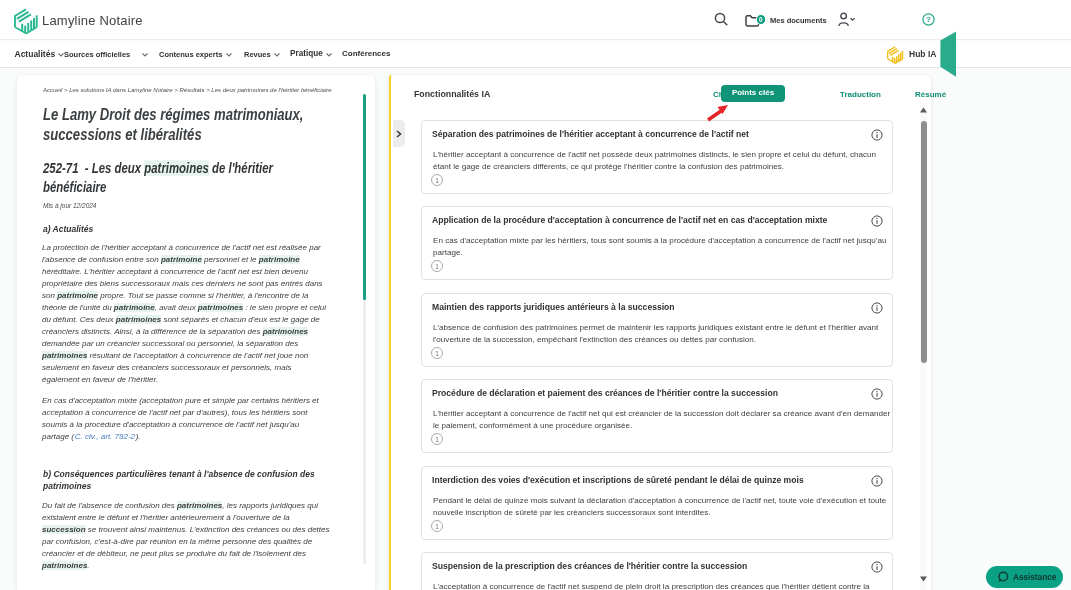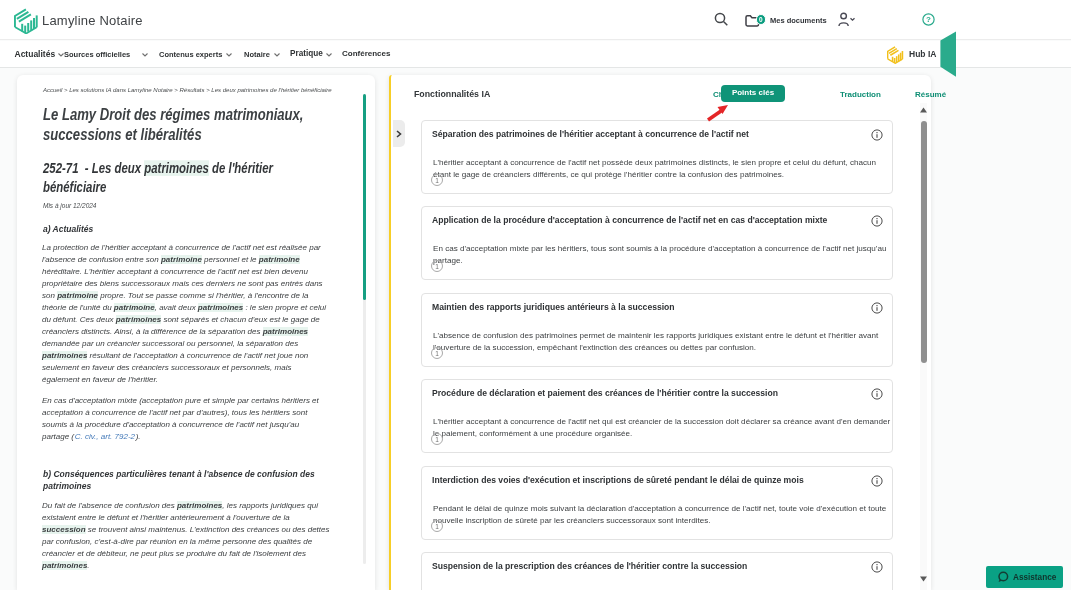--- a/index.html
+++ b/index.html
@@ -28,25 +28,25 @@
   #lsb-track { position:absolute; left:346px; top:19px; width:2.6px; height:470px; background:#ededed; border-radius:2px; }
   #lsb-thumb { position:absolute; left:346px; top:19px; width:2.6px; height:206px; background:#169f82; border-radius:2px; }
   
   #rpanel { position:absolute; left:389px; top:75px; width:542px; height:515px; background:#fff; border-left:2.2px solid #f7ce26; border-radius:3px 6px 0 0; box-shadow:0 1px 5px rgba(0,0,0,.10); }
   #rtitle { position:absolute; left:23px; top:14px; font-size:8.8px; font-weight:bold; color:#33373a; }
   .tab { position:absolute; top:15px; font-size:8px; font-weight:bold; color:#0e8e74;margin-left:39px; }
   #pill { position:absolute; left:330px; top:10px; width:64px; height:16.5px; background:#0f9478; border-radius:4px; color:#fff; font-size:8px; font-weight:bold; text-align:center; line-height:16.5px; }
   #collapse { position:absolute; left:2px; top:45px; width:12px; height:27px; background:#ececec; border-radius:0 5px 5px 0; color:#3a3a3a; font-size:9px; font-weight:bold; text-align:center; line-height:27px; }
   .card { position:absolute; left:30px; width:472px; height:74px; background:#fff; border:1px solid #e2e2e2; border-radius:4px; }
   .ctitle { position:absolute; left:10px; top:8px; font-size:8.6px; font-weight:bold; color:#2f3235; white-space:nowrap; }
-  .cbody { position:absolute; left:11px; top:28px; font-size:8.1px; line-height:12px; color:#3b3e40; white-space:nowrap;margin-top:8px; }
+  .cbody { position:absolute; left:11px; top:28px; font-size:8.1px; line-height:12px; color:#3b3e40; white-space:nowrap; }
   .cbadge { position:absolute; left:9px; bottom:7px; width:12px; height:12px; border:1px solid #a9a9a9; border-radius:50%; font-size:6.5px; color:#707070; text-align:center; line-height:11px; }
   .cinfo { position:absolute; right:9px; top:8px; width:12px; height:12px; }
   
-  #assist { position:absolute; left:986px; top:566px; width:77px; height:22px; background:#0aa184; border-radius:2px; color:#10332c; font-size:8.2px; font-weight:bold; }
+  #assist { position:absolute; left:986px; top:566px; width:77px; height:22px; background:#0aa184; border-radius:11px; color:#10332c; font-size:8.2px; font-weight:bold; }
   #assist span { position:absolute; left:27px; top:7px; }
 </style>
 </head>
 <body>
 
 <div id="topbar">
   <svg class="abs" style="left:14px;top:7px" width="25" height="27" viewBox="0 0 25 27" fill="none" stroke="#2cb893" stroke-width="2">
     <path d="M0.9,19.9 V9 L11.9,2.3"></path>
     <path d="M2.9,11.8 L14.4,4.8"></path>
     <path d="M4.9,14.6 L16.9,7.4"></path>
@@ -89,21 +89,21 @@
       <polyline points="0.5,0.5 3,3 5.5,0.5" fill="none" stroke="#6f6f6f" stroke-width="1.1"></polyline>
     </svg>
   <div class="navitem" style="left:64px;font-size:7.5px;top:8.7px">Sources officielles</div>
   <svg class="chev" style="left:141.5px" viewBox="0 0 6 4">
       <polyline points="0.5,0.5 3,3 5.5,0.5" fill="none" stroke="#6f6f6f" stroke-width="1.1"></polyline>
     </svg>
   <div class="navitem" style="left:159px;font-size:7.5px;top:8.7px">Contenus experts</div>
   <svg class="chev" style="left:225.5px" viewBox="0 0 6 4">
       <polyline points="0.5,0.5 3,3 5.5,0.5" fill="none" stroke="#6f6f6f" stroke-width="1.1"></polyline>
     </svg>
-  <div class="navitem" style="left:244px;font-size:7.5px;top:8.7px">Notaire</div>
+  <div class="navitem" style="left:244px;font-size:7.5px;top:8.7px">Revues</div>
   <svg class="chev" style="left:274px" viewBox="0 0 6 4">
       <polyline points="0.5,0.5 3,3 5.5,0.5" fill="none" stroke="#6f6f6f" stroke-width="1.1"></polyline>
     </svg>
   <div class="navitem" style="left:290px;font-size:8.2px">Pratique</div>
   <svg class="chev" style="left:326px" viewBox="0 0 6 4">
       <polyline points="0.5,0.5 3,3 5.5,0.5" fill="none" stroke="#6f6f6f" stroke-width="1.1"></polyline>
     </svg>
   <div class="navitem" style="left:342px;font-size:8px">Conférences</div>
 
   <svg class="abs" style="left:887px;top:4px" width="17" height="19" viewBox="0 0 25 27" fill="none" stroke="#f2c01b" stroke-width="2.3">

